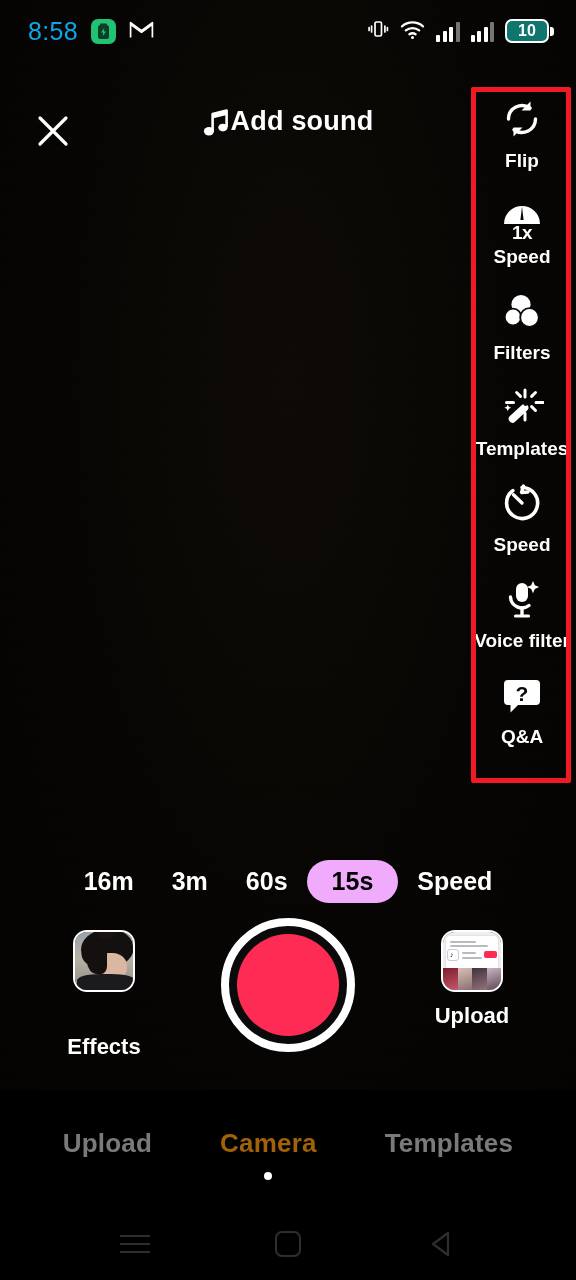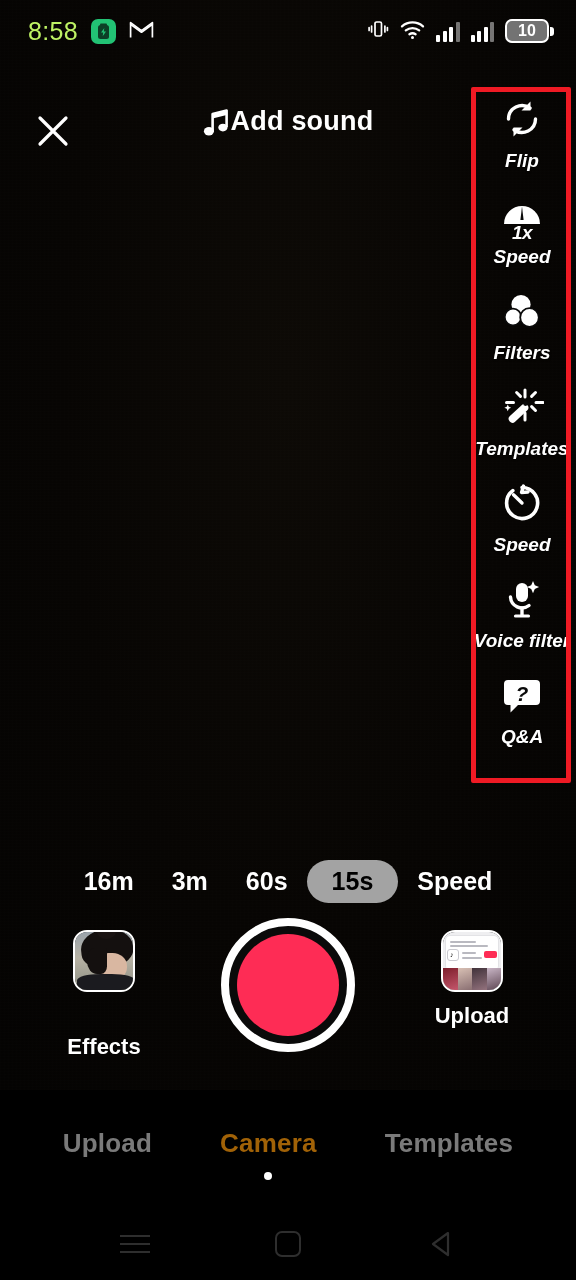--- a/index.html
+++ b/index.html
@@ -24,32 +24,32 @@
     opacity:.6;
   }
 
   
   .statusbar{
     position:absolute; left:0; top:0; width:576px; height:62px;
     display:flex; align-items:center; justify-content:space-between;
     padding:0 22px 0 28px; z-index:40;
   }
   .sb-left{ display:flex; align-items:center; gap:13px; }
-  .sb-time{ font-size:25px; font-weight:400; letter-spacing:.3px; color:#bef264; }
+  .sb-time{ font-size:25px; font-weight:400; letter-spacing:.3px; color:#0ea5e9; }
   .sb-saver{
     width:25px; height:25px; border-radius:7px; background:#22c274;
     display:flex; align-items:center; justify-content:center;
   }
   .sb-right{ display:flex; align-items:center; gap:11px; }
   .sb-batt{
     display:flex; align-items:center;
   }
   .batt-body{
     width:44px; height:24px; border:2px solid #fff; border-radius:7px;
-    background:#737373; display:flex; align-items:center; justify-content:center;
+    background:#0f766e; display:flex; align-items:center; justify-content:center;
     position:relative;
   }
   .batt-num{ font-size:16px; font-weight:700; color:#fff; line-height:1; }
   .batt-cap{
     width:4px; height:9px; background:#fff; border-radius:0 3px 3px 0; margin-left:1px;
   }
   .bars{ display:flex; align-items:flex-end; gap:2.5px; height:21px; }
   .bars i{ display:block; width:4px; background:#fff; border-radius:1px; }
   .bars i:nth-child(1){ height:7px; }
   .bars i:nth-child(2){ height:11px; }
@@ -70,21 +70,21 @@
   }
   .add-sound-label{ font-size:27px; font-weight:700; letter-spacing:.2px; }
 
   
   .rail{
     position:absolute; right:6px; top:95px; width:96px; z-index:30;
     display:flex; flex-direction:column; align-items:center;
   }
   .tool{
     width:96px; display:flex; flex-direction:column; align-items:center;
-    margin-bottom:19px; cursor:pointer;font-style:italic;
+    margin-bottom:19px; cursor:pointer;
   }
   .tool-ico{
     width:48px; height:48px; display:flex; align-items:center; justify-content:center;
     margin-bottom:7px; position:relative;
   }
   .tool-lbl{
     font-size:19px; font-weight:700; color:#fff; white-space:nowrap;
     text-shadow:0 1px 2px rgba(0,0,0,.7);
   }
   .speed-x{
@@ -100,21 +100,21 @@
 
   
   .durations{
     position:absolute; left:0; top:858px; width:576px; height:46px; z-index:30;
     display:flex; align-items:center; justify-content:center; gap:0;
   }
   .dur{
     font-size:25px; font-weight:700; color:#fff; padding:7px 19px; cursor:pointer;
     border-radius:22px; line-height:1;
   }
-  .dur.active{ background:#a3a3a3; color:#000; padding:9px 25px; }
+  .dur.active{ background:#f0abfc; color:#000; padding:9px 25px; }
 
   
   .capture-row{
     position:absolute; left:0; top:920px; width:576px; height:130px; z-index:30;
   }
   .side-item{
     position:absolute; width:150px; display:flex; flex-direction:column;
     align-items:center; cursor:pointer;
   }
   .side-item.effects{ left:29px; top:10px;gap:31px; }

